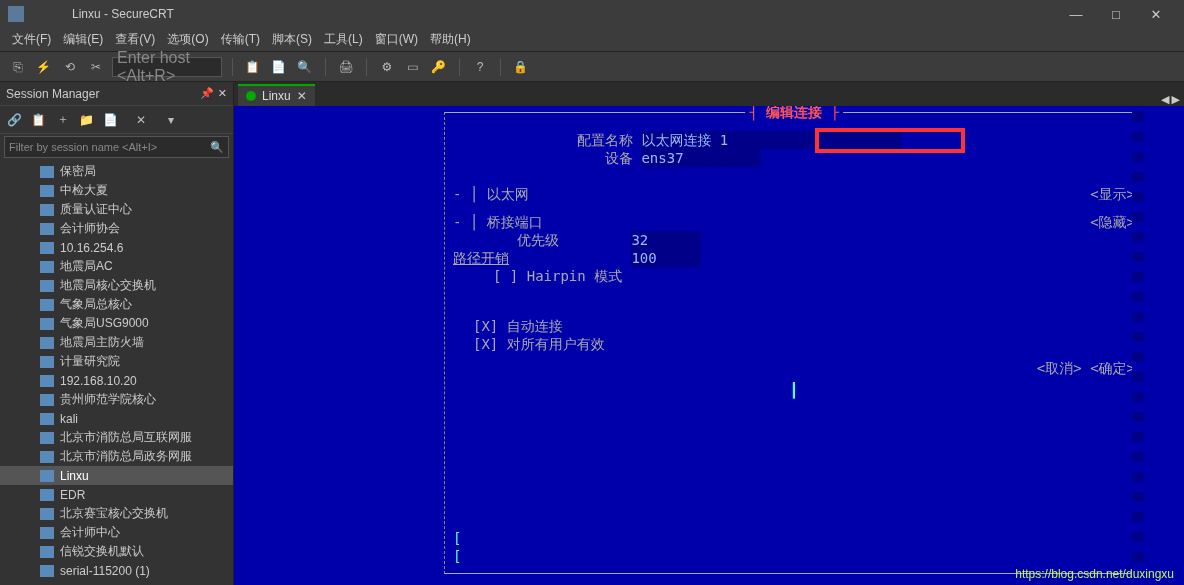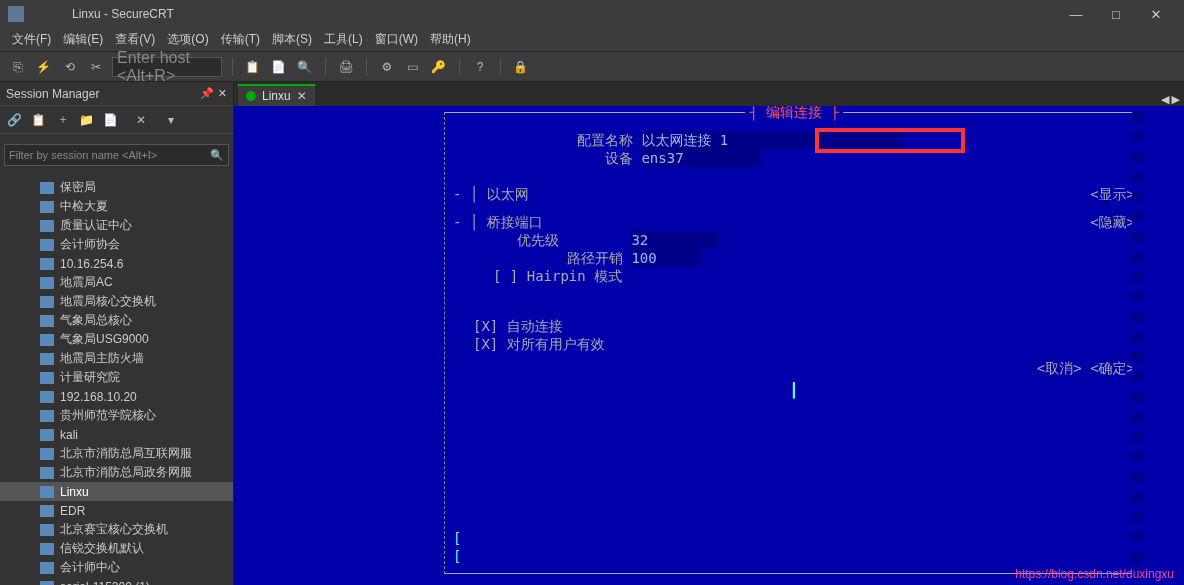--- a/index.html
+++ b/index.html
@@ -13,43 +13,43 @@
 .toolbar { height:30px; background:#3c3c3c; display:flex; align-items:center; gap:6px; padding:0 8px; border-bottom:1px solid #222;}
 .toolbar .tbtn { width:20px; height:20px; display:inline-flex; align-items:center; justify-content:center; color:#bbb; }
 .toolbar .sep { width:1px; height:18px; background:#555; margin:0 4px;}
 .toolbar .hostbox { width:110px; height:20px; background:#2b2b2b; border:1px solid #555; color:#888; font-size:16px; padding:0 4px; display:flex; align-items:center;}
 .main { display:flex; height:503px; }
 .sidebar { width:234px; background:#333; border-right:1px solid #222; display:flex; flex-direction:column;}
 .sidehdr { height:24px; display:flex; align-items:center; justify-content:space-between; padding:0 6px; color:#ccc; border-bottom:1px solid #444;}
 .sidehdr .pin{display:flex;gap:4px;font-size:11px;}
 .sidetb { height:28px; display:flex; align-items:center; gap:6px; padding:0 6px; border-bottom:1px solid #444;}
 .sidetb .tbtn{width:18px;height:18px;color:#bbb;display:flex;align-items:center;justify-content:center;}
-.filterbox { height:22px; background:#2b2b2b; border:1px solid #555; margin:10px 4px; color:#888; font-size:11px; display:flex; align-items:center; padding:0 4px; justify-content:space-between;}
+.filterbox { height:22px; background:#2b2b2b; border:1px solid #555; margin:2px 4px; color:#888; font-size:11px; display:flex; align-items:center; padding:0 4px; justify-content:space-between;}
 .tree { flex:1; overflow:auto; padding:2px 0;}
 .tree::-webkit-scrollbar{width:10px;background:#333;} .tree::-webkit-scrollbar-thumb{background:#666;}
 .node { display:flex; align-items:center; height:19px; padding-left:40px; color:#ccc; white-space:nowrap; overflow:hidden;}
 .node .nicon{width:14px;height:12px;background:#5a8aba;margin-right:6px;flex-shrink:0;}
 .node.sel{background:#555;color:#fff;}
 .content { flex:1; background:#1e1e1e; display:flex; flex-direction:column;}
 .tabbar { height:24px; display:flex; align-items:end; padding-left:4px; background:#2b2b2b; justify-content:space-between;}
 .tabbar .tabs{display:flex;}
 .tab { height:22px; background:#3c3c3c; display:flex; align-items:center; padding:0 8px; gap:6px; font-size:12px; border-top:2px solid #0a0;}
 .tab .dot{width:10px;height:10px;border-radius:50%;background:#0a0;}
 .tab .x{color:#ccc;font-size:12px;cursor:default;}
 .tabnav{display:flex;gap:2px;padding-right:4px;color:#ccc;font-size:11px;}
 .term-wrap { flex:1; background:#0000aa; position:relative; overflow:hidden;}
 .term { position:absolute; left:210px; top:6px; width:700px; font-family:"SimSun",monospace; font-size:14px; line-height:18px; color:#ccc;}
 .dlgborder { border:1px solid #aaa; border-left:1px dashed #888; border-right:1px dashed #888; padding:4px 8px 8px 8px; min-height:420px; background:#0000aa; position:relative;}
-.dlgtitle { position:absolute; left:50%; top:-10px; transform:translateX(-50%); background:#0000aa; padding:0 4px; color:#f55;}
+.dlgtitle { position:absolute; left:50%; top:-10px; transform:translateX(-50%); background:#0000aa; padding:0 4px; color:#f55;font-weight:bold;}
 .row{display:flex;white-space:pre;}
 .lbl{color:#aaa;}
 .val{background:#000088;color:#9bf;display:inline-block;}
 .redbox{position:absolute;border:4px solid #f33;left:370px;top:15px;width:150px;height:25px;pointer-events:none;}
 .cyan{color:#5ff;}
-.watermark{position:absolute;right:10px;bottom:4px;color:#ec4899;font-size:12px;}
+.watermark{position:absolute;right:10px;bottom:4px;color:#bef264;font-size:12px;}
 .vslice{position:absolute;right:0;top:0;width:12px;height:100%; background-image:repeating-linear-gradient(#000088 0 10px,#0000aa 10px 20px);}
 </style>
 </head>
 <body>
 
 <div class="titlebar">
   <div class="icon"></div>
   <div class="title">Linxu - SecureCRT</div>
   <div class="win-btn">—</div>
   <div class="win-btn">□</div>
@@ -188,25 +188,25 @@
         <div class="node">
           <span class="nicon"></span>
           <span>EDR</span>
         </div>
         <div class="node">
           <span class="nicon"></span>
           <span>北京赛宝核心交换机</span>
         </div>
         <div class="node">
           <span class="nicon"></span>
+          <span>会计师中心</span>
+        </div>
+        <div class="node">
+          <span class="nicon"></span>
           <span>信锐交换机默认</span>
-        </div>
-        <div class="node">
-          <span class="nicon"></span>
-          <span>会计师中心</span>
         </div>
         <div class="node">
           <span class="nicon"></span>
           <span>serial-115200 (1)</span>
         </div>
       </div>
   </div>
 
   <div class="content">
     <div class="tabbar">
@@ -248,24 +248,24 @@
 
           <div class="row" style="margin-top:10px;">
             <span class="lbl">- │ </span>
             <span class="lbl">桥接端口</span>
             <span style="flex:1"></span>
             <span class="lbl">&lt;隐藏&gt;</span>
           </div>
           <div class="row">
             <span class="lbl" style="width:170px;text-align:center;">优先级</span>
             <span> </span>
-            <span class="val" style="width:86px;">32</span>
-          </div>
-          <div class="row">
-            <span class="lbl" style="width:170px;text-align:right;">路径开销</span>
+            <span class="val" style="width:70px;">32</span>
+          </div>
+          <div class="row">
+            <span class="lbl" style="width:170px;text-align:left;text-decoration:underline;">路径开销</span>
             <span> </span>
             <span class="val" style="width:70px;">100</span>
           </div>
           <div class="row">
             <span class="lbl" style="width:40px;"> </span>
             <span class="lbl">[ ] Hairpin 模式</span>
           </div>
 
           <div class="row" style="margin-top:32px;">
             <span class="lbl" style="width:20px;"> </span>

